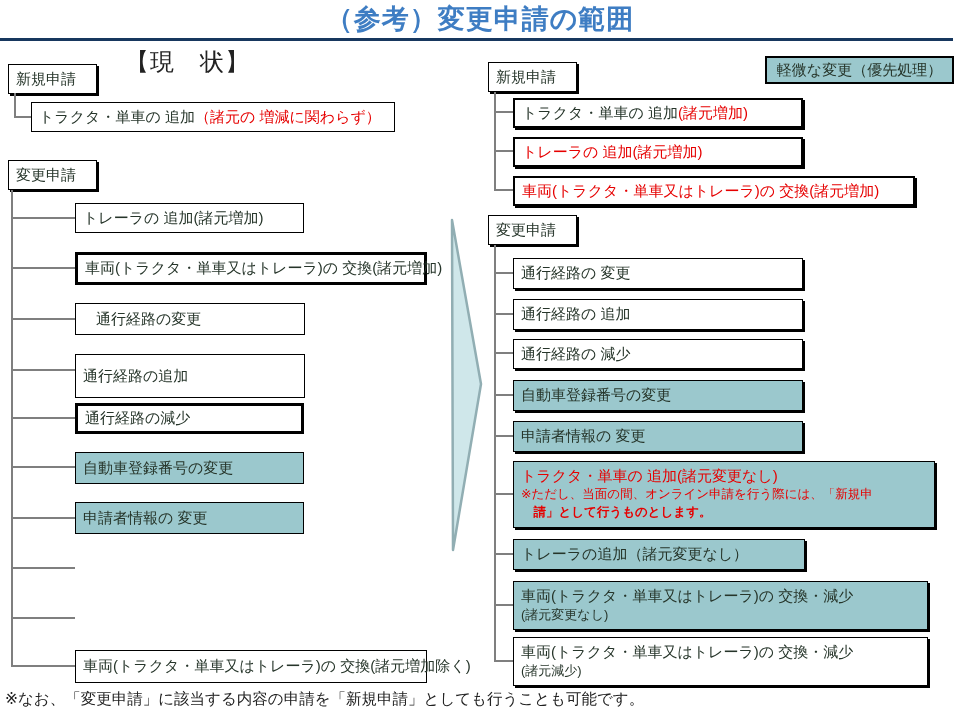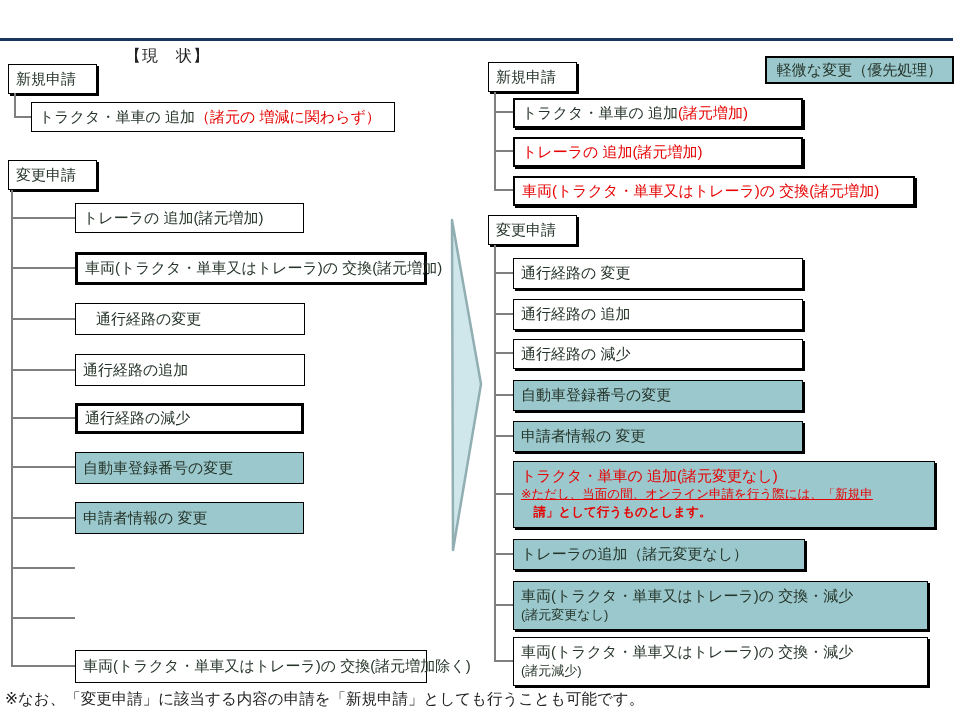--- a/index.html
+++ b/index.html
@@ -1,21 +1,21 @@
 <!DOCTYPE html>
 <html><head>
 <meta charset="utf-8">
 <style>
   html,body { margin:0; padding:0; background:#fff; }
   .slide { position:relative; width:960px; height:717px; background:#ffffff; overflow:hidden;
            font-family:"Liberation Sans","DejaVu Sans",sans-serif; color:#26352a; }
   .title { position:absolute; top:1px; left:0; width:100%; text-align:center;
            font-size:27px; font-weight:bold; color:#3e7dc3; letter-spacing:1px; }
   .rule  { position:absolute; left:0; top:38px; width:953px; height:3px; background:#17375e; }
-  .colhdr{ position:absolute; font-size:16px; color:#222; letter-spacing:1px; white-space:nowrap; }
+  .colhdr{ position:absolute; font-size:24px; color:#222; letter-spacing:1px; white-space:nowrap; }
   .box   { position:absolute; background:#fff; border:1px solid #000; box-sizing:border-box;
            display:flex; align-items:center; padding:0 2px 0 7px; font-size:15px; white-space:nowrap; }
   .box.teal { background:#9bc8cd; }
   .box.bold { border-width:3px; }
   .box.b2   { border-width:2px; }
   .box.sh   { box-shadow:2px 2px 0 #000; }
   .box.ml   { display:block; padding-top:3px; line-height:1.4; }
   .root  { width:89px; height:30px; }
   .sub   { font-size:15px; }
   .sm    { font-size:12.5px; }
@@ -27,20 +27,21 @@
            background:#9bc8cd; border:2px solid #000; display:flex; align-items:center;
            justify-content:center; font-size:15px; white-space:nowrap; }
   .foot  { position:absolute; left:5px; top:689px; font-size:15.5px; color:#222; white-space:nowrap; }
   .arrow { position:absolute; left:444px; top:214px; }
 </style>
 </head>
 <body>
 
 <div class="slide">
 
+  <div class="title">（参考）変更申請の範囲</div>
   <div class="rule"></div>
 
   <div class="colhdr" style="left:125px; top:46px;">【現　状】</div>
 
   <div class="box root sh" style="left:8px; top:64px;">
     <span>新規申請</span>
   </div>
 
   <div class="vline" style="left:14px; top:93px; height:25px;"></div>
   <div class="hline" style="left:14px; top:116px; width:17px;"></div>
@@ -70,21 +71,21 @@
     <span>トレーラの 追加</span>
       <span class="sub">(諸元増加)</span>
   </div>
   <div class="box bold" style="left:75px; top:252px; width:352px; height:33px;">
     <span>車両(トラクタ・単車又はトレーラ)の 交換</span>
       <span class="sub">(諸元増加)</span>
   </div>
   <div class="box" style="left:75px; top:303px; width:230px; height:32px;padding-left:20px;">
     <span>通行経路の変更</span>
   </div>
-  <div class="box" style="left:75px; top:354px; width:230px; height:32px;">
+  <div class="box" style="left:75px; top:354px; width:230px; height:44px;">
     <span>通行経路の追加</span>
   </div>
   <div class="box bold" style="left:75px; top:403px; width:229px; height:31px;">
     <span>通行経路の減少</span>
   </div>
   <div class="box teal" style="left:75px; top:452px; width:229px; height:32px;">
     <span>自動車登録番号の変更</span>
   </div>
   <div class="box teal" style="left:75px; top:502px; width:229px; height:32px;">
     <span>申請者情報の 変更</span>
@@ -150,21 +151,21 @@
     <span>通行経路の 追加</span>
   </div>
   <div class="box teal sh" style="left:513px; top:380px; width:290px; height:31px;">
     <span>自動車登録番号の変更</span>
   </div>
   <div class="box teal sh" style="left:513px; top:421px; width:290px; height:31px;">
     <span>申請者情報の 変更</span>
   </div>
   <div class="box teal sh ml" style="left:513px; top:461px; width:422px; height:67px;">
     <span class="red">トラクタ・単車の 追加</span><span class="sub red">(諸元変更なし)</span>
-    <span class="sm red" style="display:block;text-decoration:underline;">※ただし、当面の間、オンライン申請を行う際には、「新規申</span>
+    <span class="sm red" style="display:block;">※ただし、当面の間、オンライン申請を行う際には、「新規申</span>
     <span class="sm red" style="display:block;font-weight:bold;">　請」として行うものとします。</span>
   </div>
   <div class="box teal sh" style="left:513px; top:539px; width:292px; height:31px;">
     <span>トレーラの追加（諸元変更なし）</span>
   </div>
   <div class="box teal sh ml" style="left:513px; top:581px; width:415px; height:49px;">
     <span>車両(トラクタ・単車又はトレーラ)の 交換・減少</span>
     <span class="line2">(諸元変更なし)</span>
   </div>
   <div class="box sh ml" style="left:513px; top:637px; width:415px; height:49px;">

